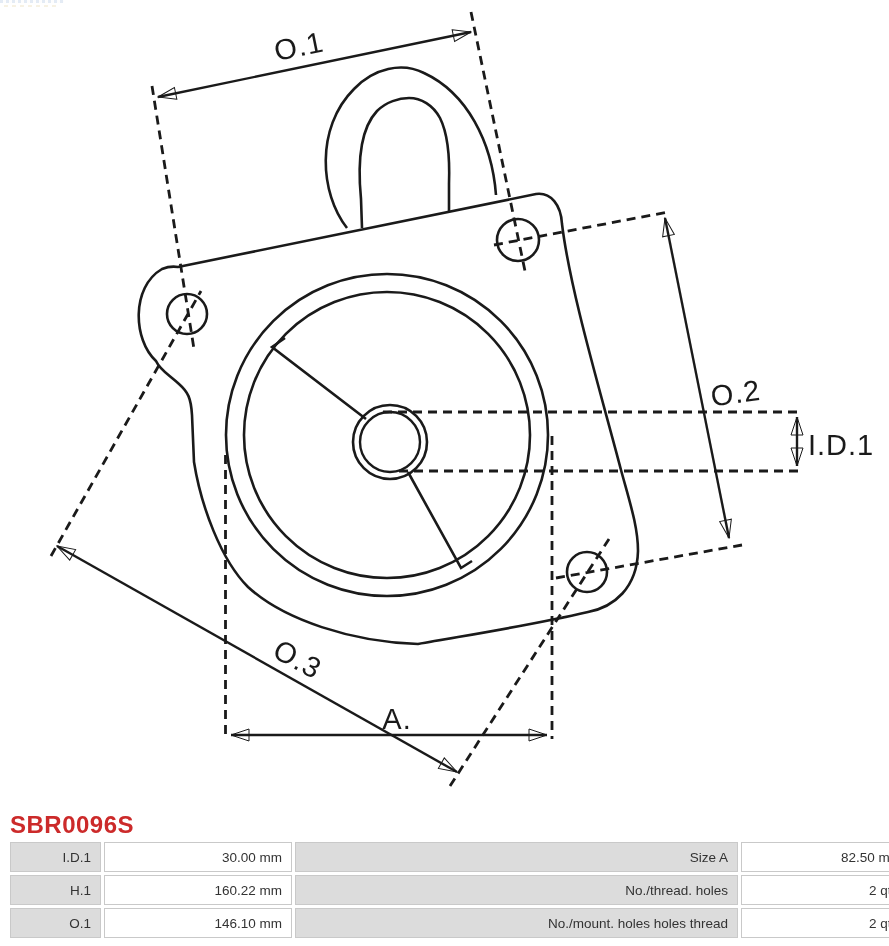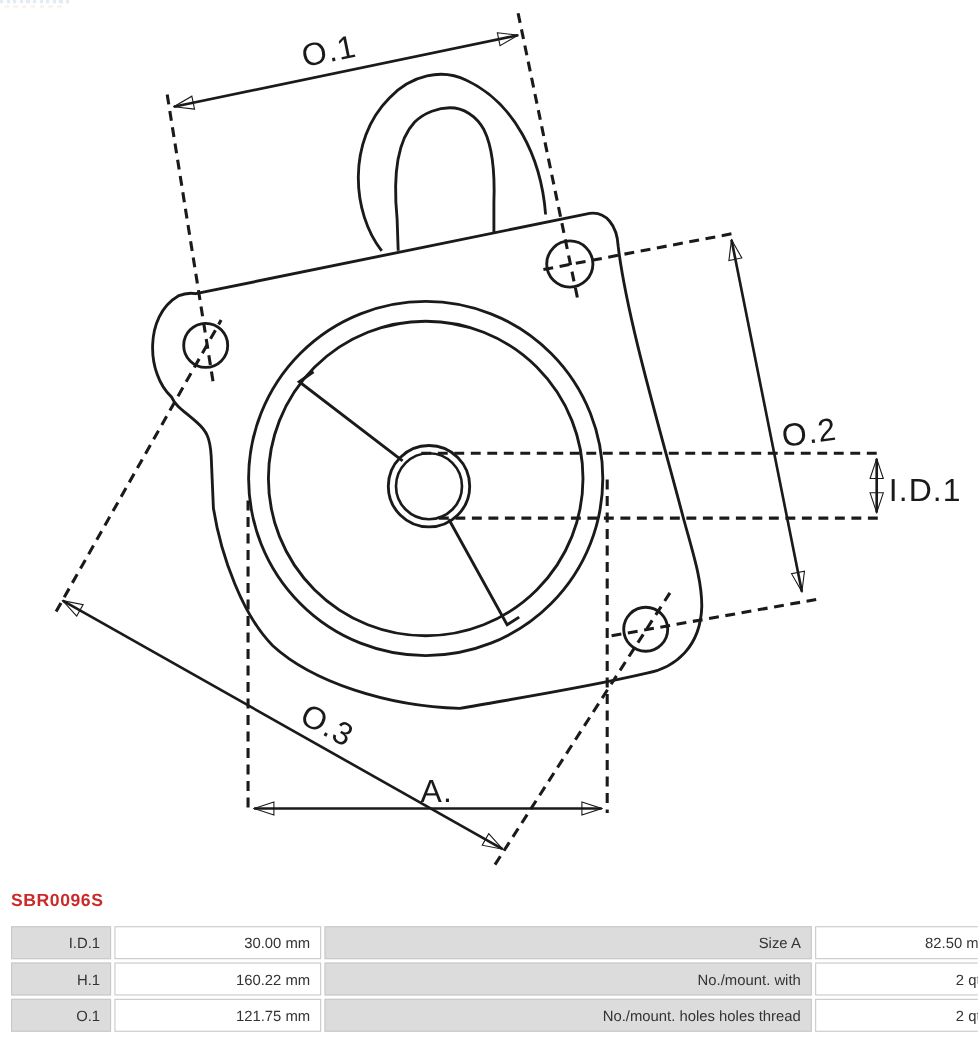--- a/index.html
+++ b/index.html
@@ -38,21 +38,21 @@
   .dim{stroke-width:2.4px;}
   .dim-label{
     font-family:"Liberation Sans", sans-serif;
     font-size:29px;
     letter-spacing:1px;
     fill:var(--line);
     stroke:none;
   }
   .part-number{
     position:absolute;left:10px;top:811px;
-    font-size:16px;font-weight:600;
+    font-size:24px;font-weight:600;
     color:var(--part-number);
     letter-spacing:.5px;
   }
   table.specs{
     position:absolute;left:7px;top:839px;
     border-collapse:separate;border-spacing:3px;
     width:873px;
     table-layout:fixed;
     font-size:13.5px;color:var(--text);
   }
@@ -155,25 +155,25 @@
     <tbody>
       <tr>
         <td class="lbl c1">I.D.1</td>
         <td class="val c2">30.00 mm</td>
         <td class="lbl c3">Size A</td>
         <td class="val c4">82.50 mm</td>
       </tr>
       <tr>
         <td class="lbl c1">H.1</td>
         <td class="val c2">160.22 mm</td>
-        <td class="lbl c3">No./mount. with</td>
+        <td class="lbl c3">No./thread. holes</td>
         <td class="val c4">2 qty.</td>
       </tr>
       <tr>
         <td class="lbl c1">O.1</td>
-        <td class="val c2">121.75 mm</td>
+        <td class="val c2">146.10 mm</td>
         <td class="lbl c3">No./mount. holes holes thread</td>
         <td class="val c4">2 qty.</td>
       </tr>
     </tbody>
   </table>
 
 </div>
 
 </body></html>

